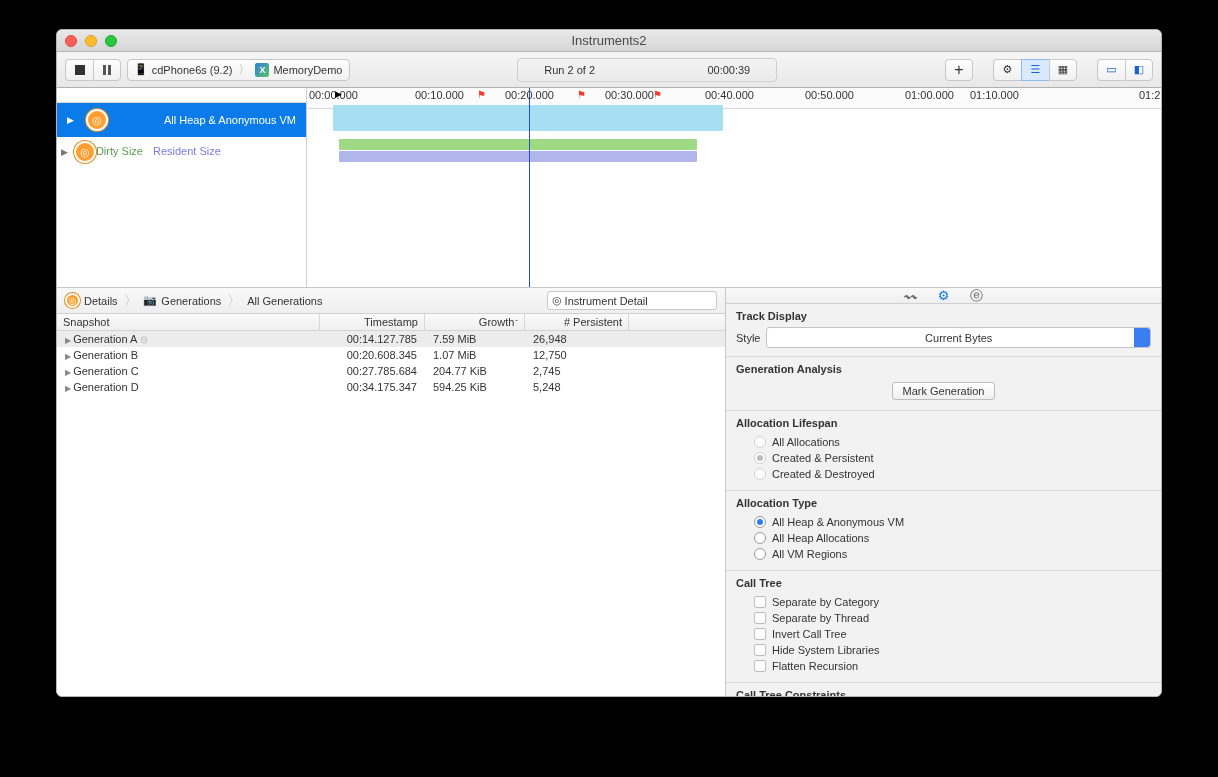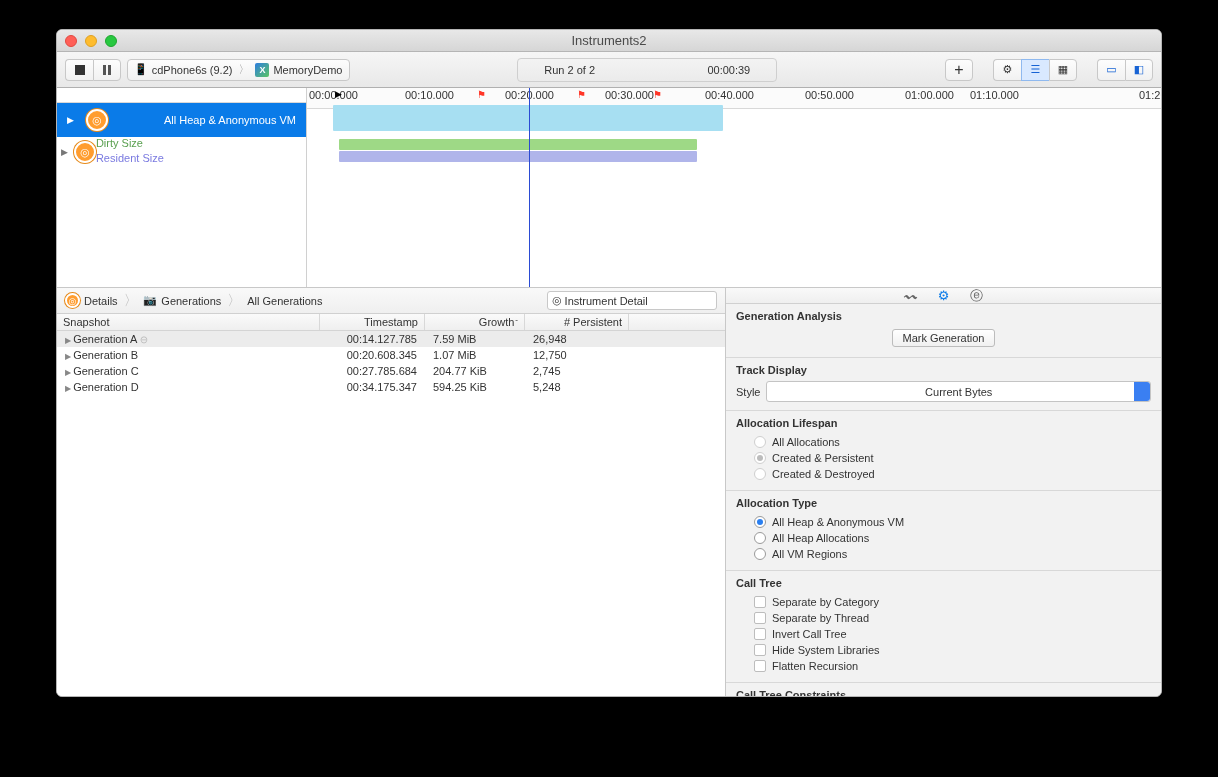--- a/index.html
+++ b/index.html
@@ -150,31 +150,31 @@
       <div style="height:15px;border-bottom:1px solid #d8d8d8"></div>
       <div class="trrow sel">
         <span class="discl">▶</span>
         <span class="instricon">◎</span>
         <span style="flex:1"></span>
         <span>All Heap &amp; Anonymous VM</span>
       </div>
       <div style="display:flex;align-items:center;height:30px">
         <span style="color:#777;font-size:9px;margin-left:4px">▶</span>
         <span class="instricon" style="margin-left:6px">◎</span>
-        <div style="flex:1;display:flex;flex-direction:column;align-items:flex-start;padding-right:10px">
+        <div style="flex:1;display:flex;flex-direction:row;align-items:center;padding-right:10px">
           <span class="trsub">Dirty Size</span>
           <span class="trsub pur">Resident Size</span>
         </div>
       </div>
     </div>
     <div class="trgraph">
       <div class="ruler">
         <span class="rtick" style="left:2px">00:00.000</span>
         <span class="rplay" style="left:28px">▶</span>
-        <span class="rtick" style="left:98px">00:10.000</span>
+        <span class="rtick" style="left:108px">00:10.000</span>
         <span class="rflag" style="left:170px">⚑</span>
         <span class="rtick" style="left:198px">00:20.000</span>
         <span class="rflag" style="left:270px">⚑</span>
         <span class="rtick" style="left:298px">00:30.000</span>
         <span class="rflag" style="left:346px">⚑</span>
         <span class="rtick" style="left:398px">00:40.000</span>
         <span class="rtick" style="left:498px">00:50.000</span>
         <span class="rtick" style="left:598px">01:00.000</span>
         <span class="rtick" style="left:663px">01:10.000</span>
         <span class="rtick" style="left:832px">01:20.000</span>
@@ -248,37 +248,37 @@
     </div>
 
     <div class="inspector">
       <div class="insphead">
         <span class="ihicon">〰</span>
         <span class="ihicon act">⚙</span>
         <span class="ihicon">ⓔ</span>
       </div>
 
       <div class="sect">
-        <div class="secth">Generation Analysis</div>
-        <div class="centerwrap">
-          <span class="markbtn">Mark Generation</span>
-        </div>
-      </div>
-
-      <div class="sect">
         <div class="secth">Track Display</div>
         <div class="stylerow">
           <span>Style</span>
           <div class="styleselect">
             <span>Current Bytes</span>
           </div>
         </div>
       </div>
 
       <div class="sect">
+        <div class="secth">Generation Analysis</div>
+        <div class="centerwrap">
+          <span class="markbtn">Mark Generation</span>
+        </div>
+      </div>
+
+      <div class="sect">
         <div class="secth">Allocation Lifespan</div>
         <div class="radiorow dis">
             <span class="radio dis"></span>
             <span>All Allocations</span>
           </div>
         <div class="radiorow dis">
             <span class="radio dis on"></span>
             <span>Created &amp; Persistent</span>
           </div>
         <div class="radiorow dis">

